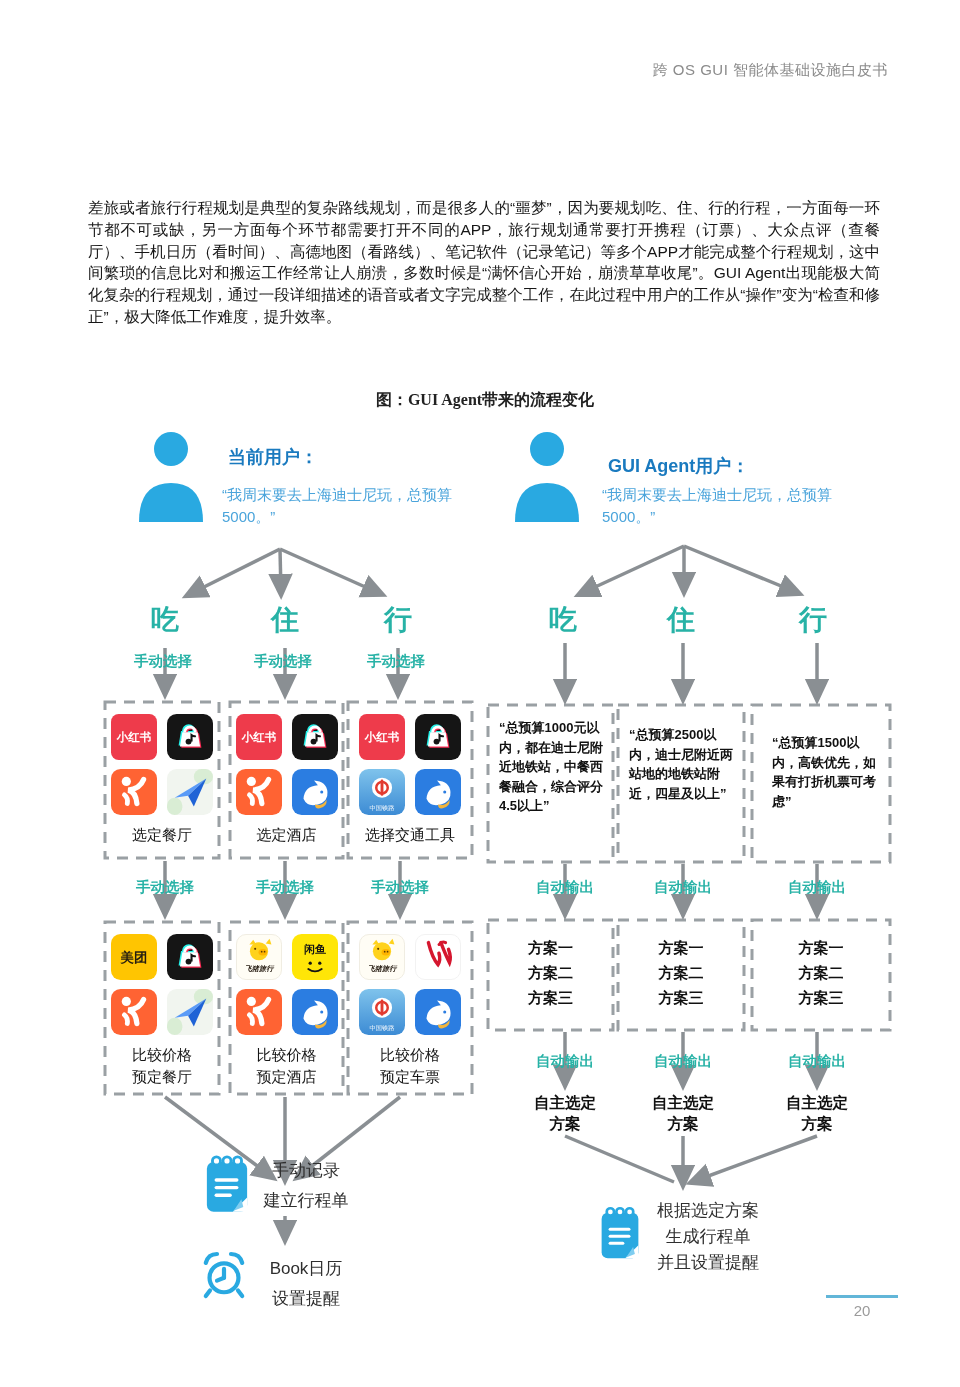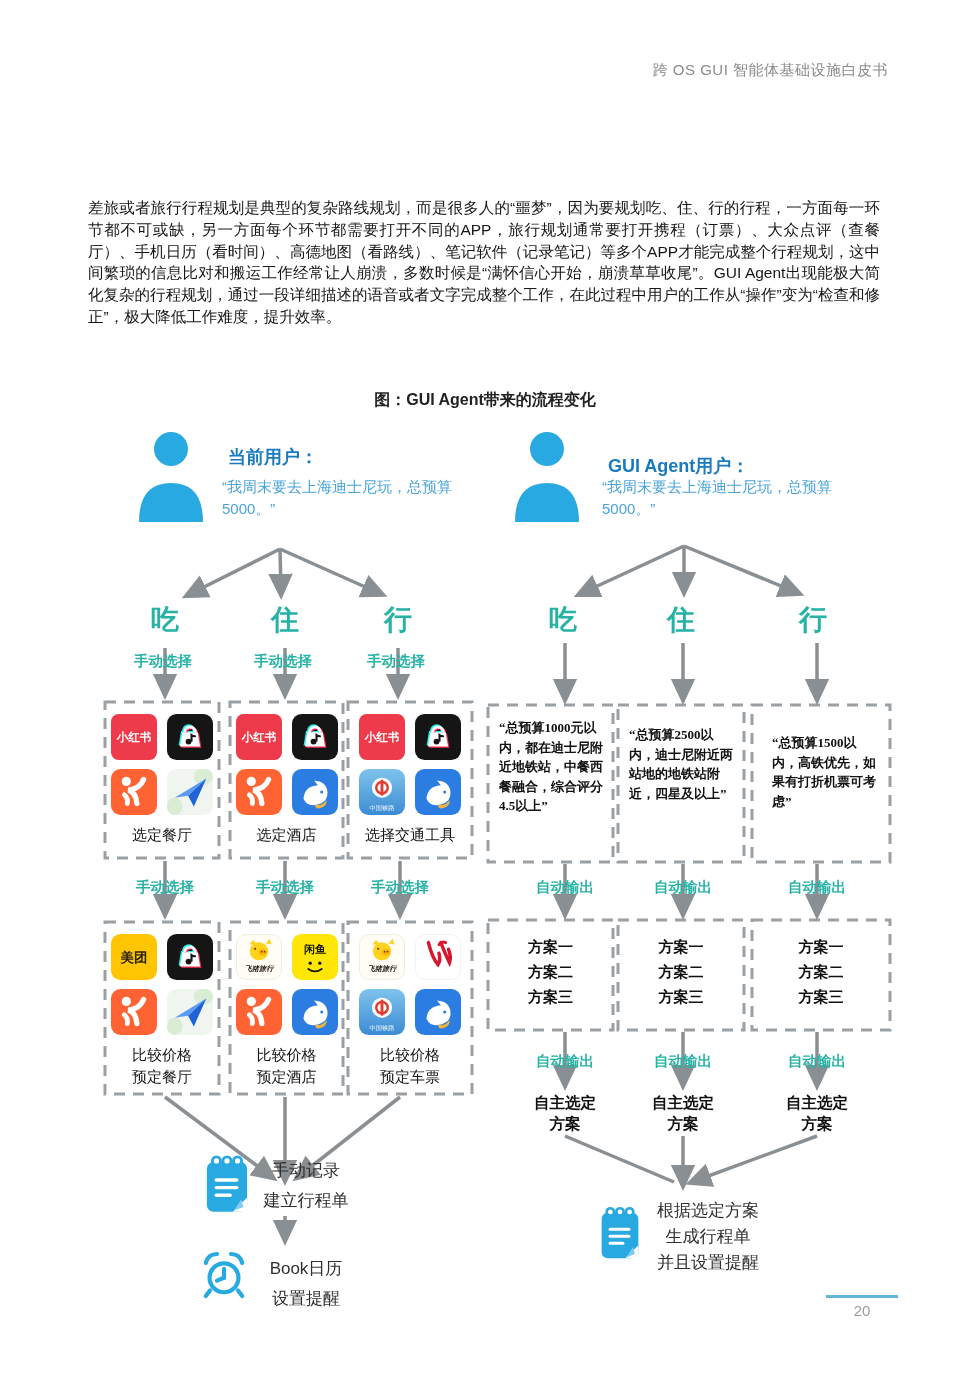--- a/index.html
+++ b/index.html
@@ -3,28 +3,28 @@
 <meta charset="utf-8">
 <style>
   html,body{margin:0;padding:0;background:#fff;}
   .page{position:relative;width:960px;height:1387px;background:#ffffff;overflow:hidden;
         font-family:"Liberation Sans","DejaVu Sans",sans-serif;color:#1a1a1a;}
   .hdr{position:absolute;top:61px;right:72px;font-size:15px;color:#8b8b8b;letter-spacing:.5px;}
   .ttl{position:absolute;top:102px;left:90px;margin:0;font-size:23px;font-weight:bold;color:#111;}
   .bodytext{position:absolute;top:197px;left:88px;width:792px;margin:0;font-size:15.5px;
             line-height:21.8px;text-align:justify;color:#161616;}
   .caption{position:absolute;top:390px;left:90px;width:790px;text-align:center;
-           font-size:16px;font-weight:600;color:#222;}
+           font-size:16px;font-weight:600;color:#222;font-family:Liberation Serif, serif;}
   .arrows{position:absolute;left:0;top:0;pointer-events:none;}
   .avatar{position:absolute;}
   .userlabel{position:absolute;font-size:18px;font-weight:bold;color:#1a7abf;}
-  .userquote{position:absolute;width:258px;font-size:15px;line-height:22px;color:#4aa4db;}
+  .userquote{position:absolute;width:258px;font-size:15px;line-height:22px;color:#4aa4db;margin-top:8px;}
   .branch{position:absolute;transform:translateX(-50%);font-size:28px;font-weight:bold;color:#27b2a6;}
   .steplabel{position:absolute;transform:translateX(-50%);font-size:14.5px;font-weight:600;color:#27b2a6;white-space:nowrap;}
-  .appbox{position:absolute;box-sizing:border-box;display:flex;flex-direction:column;align-items:center;font-family:Liberation Serif, serif;}
+  .appbox{position:absolute;box-sizing:border-box;display:flex;flex-direction:column;align-items:center;}
   .iconsgrid{display:grid;grid-template-columns:repeat(2,46px);gap:9px 10px;margin-top:12px;}
   .appicon{width:46px;height:46px;display:block;}
   .boxlabel{margin-top:9px;font-size:15px;line-height:22px;color:#161616;text-align:center;white-space:pre-line;}
   .qtext{font-size:13px;font-weight:bold;line-height:19.5px;color:#111;
          padding:13px 8px 0 11px;text-align:left;}
   .planlist{padding-top:15px;text-align:center;}
   .plan{font-size:15px;font-weight:bold;line-height:25px;color:#111;}
   .selecttext{position:absolute;transform:translateX(-50%);text-align:center;font-size:15.5px;
               font-weight:bold;color:#111;line-height:21px;white-space:pre-line;}
   .notetext{position:absolute;font-size:17px;color:#2f2f2f;text-align:center;white-space:pre-line;}

